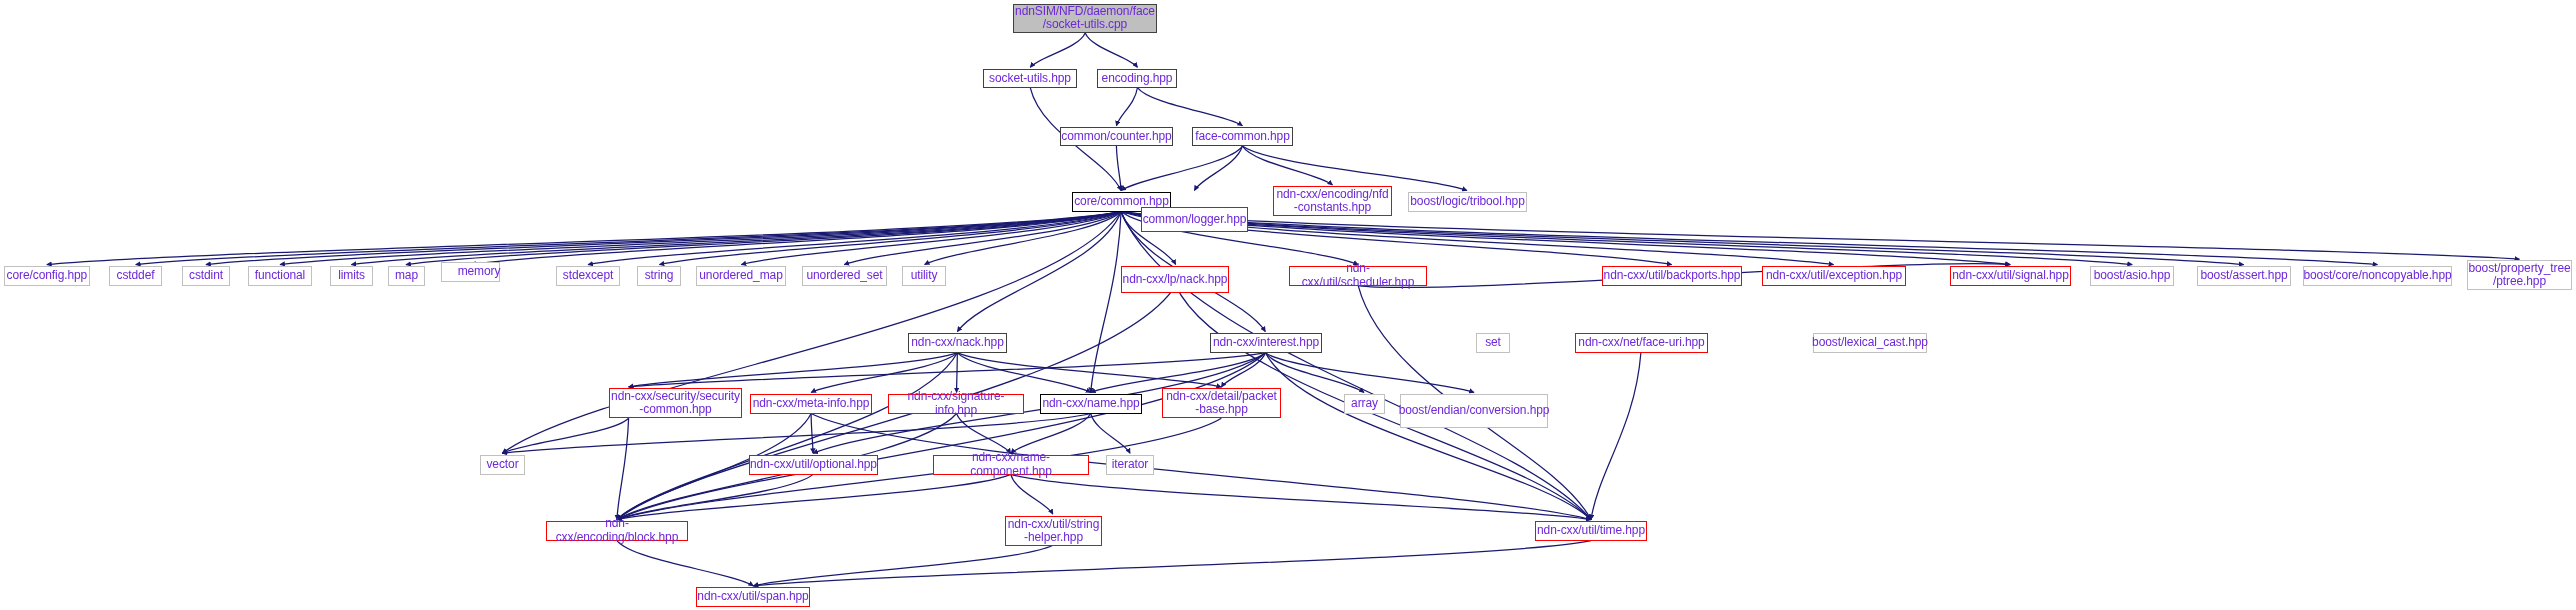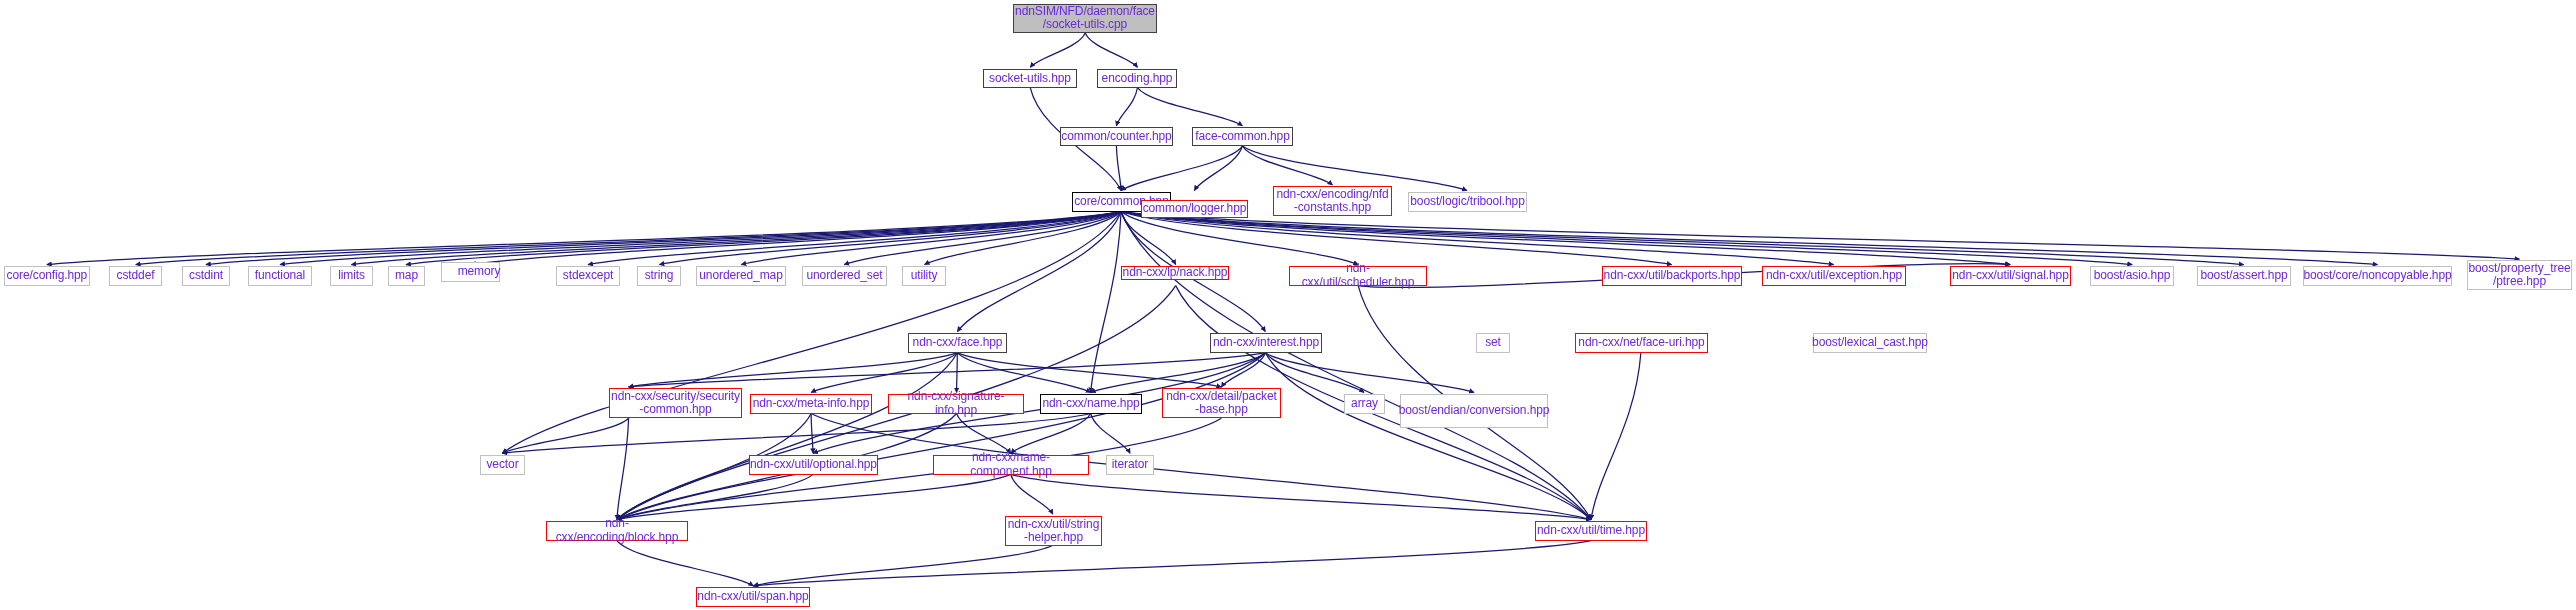--- a/index.html
+++ b/index.html
@@ -140,47 +140,47 @@
       <path d="M 2104,452 C 2096.32,548.3 2050.24,601.8 2040,666" fill="none" stroke="#191970" stroke-width="1.6" marker-end="url(#ah)"></path>
       <path d="M 1042.5,608 C 1012.32,634.1 831.24,648.6 791,666" fill="none" stroke="#191970" stroke-width="1.6" marker-end="url(#ah)"></path>
     </svg>
 <div class="node root" style="left: 1013px; top: 3.9px; width: 144px; height: 29px;">ndnSIM/NFD/daemon/face
 /socket-utils.cpp</div>
     <div class="node local" style="left: 983px; top: 69px; width: 94px; height: 18.7px;">socket-utils.hpp</div>
     <div class="node local" style="left: 1097px; top: 69px; width: 80px; height: 18.7px;">encoding.hpp</div>
     <div class="node local" style="left: 1060px; top: 127px; width: 113px; height: 18.7px;">common/counter.hpp</div>
     <div class="node local" style="left: 1192px; top: 127px; width: 101px; height: 18.7px;">face-common.hpp</div>
     <div class="node bold" style="left: 1072px; top: 192px; width: 99px; height: 19.5px;">core/common.hpp</div>
-    <div class="node red" style="left: 1141px; top: 200px; width: 107px; height: 18px;">common/logger.hpp</div>
+    <div class="node red" style="left: 1141px; top: 207px; width: 107px; height: 25px;">common/logger.hpp</div>
     <div class="node red" style="left: 1273px; top: 186px; width: 119px; height: 30px;">ndn-cxx/encoding/nfd
 -constants.hpp</div>
     <div class="node sys" style="left: 1408px; top: 192px; width: 119px; height: 19.5px;">boost/logic/tribool.hpp</div>
     <div class="node sys" style="left: 3.9px; top: 266px; width: 86px; height: 19.5px;">core/config.hpp</div>
     <div class="node sys" style="left: 109px; top: 266px; width: 53px; height: 19.5px;">cstddef</div>
     <div class="node sys" style="left: 182px; top: 266px; width: 48px; height: 19.5px;">cstdint</div>
     <div class="node sys" style="left: 248px; top: 266px; width: 64px; height: 19.5px;">functional</div>
     <div class="node sys" style="left: 330px; top: 266px; width: 43px; height: 19.5px;">limits</div>
     <div class="node sys" style="left: 388px; top: 266px; width: 37px; height: 19.5px;">map</div>
     <div class="node sys" style="left: 441px; top: 262px; width: 59px; height: 19.5px; padding-left: 17px;">memory</div>
     <div class="node sys" style="left: 556px; top: 266px; width: 64px; height: 19.5px;">stdexcept</div>
     <div class="node sys" style="left: 637px; top: 266px; width: 44px; height: 19.5px;">string</div>
     <div class="node sys" style="left: 696px; top: 266px; width: 90px; height: 19.5px;">unordered_map</div>
     <div class="node sys" style="left: 802px; top: 266px; width: 85px; height: 19.5px;">unordered_set</div>
     <div class="node sys" style="left: 902px; top: 266px; width: 44px; height: 19.5px;">utility</div>
-    <div class="node red" style="left: 1121px; top: 266px; width: 108px; height: 14px;">ndn-cxx/lp/nack.hpp</div>
+    <div class="node red" style="left: 1121px; top: 266px; width: 108px; height: 27px;">ndn-cxx/lp/nack.hpp</div>
     <div class="node red" style="left: 1289px; top: 266px; width: 138px; height: 19.5px;">ndn-cxx/util/scheduler.hpp</div>
     <div class="node red" style="left: 1602px; top: 266px; width: 140px; height: 19.5px;">ndn-cxx/util/backports.hpp</div>
     <div class="node red" style="left: 1762px; top: 266px; width: 144px; height: 19.5px;">ndn-cxx/util/exception.hpp</div>
     <div class="node red" style="left: 1950px; top: 266px; width: 121px; height: 19.5px;">ndn-cxx/util/signal.hpp</div>
     <div class="node sys" style="left: 2090px; top: 266px; width: 84px; height: 19.5px;">boost/asio.hpp</div>
     <div class="node sys" style="left: 2197px; top: 266px; width: 94px; height: 19.5px;">boost/assert.hpp</div>
     <div class="node sys" style="left: 2303px; top: 266px; width: 149px; height: 19.5px;">boost/core/noncopyable.hpp</div>
     <div class="node sys" style="left: 2467px; top: 260px; width: 105px; height: 30px;">boost/property_tree
 /ptree.hpp</div>
-    <div class="node local" style="left: 908px; top: 333px; width: 99px; height: 19.5px;">ndn-cxx/face.hpp</div>
+    <div class="node local" style="left: 908px; top: 333px; width: 99px; height: 19.5px;">ndn-cxx/nack.hpp</div>
     <div class="node local" style="left: 1210px; top: 333px; width: 112px; height: 19.5px;">ndn-cxx/interest.hpp</div>
     <div class="node sys" style="left: 1476px; top: 333px; width: 34px; height: 19.5px;">set</div>
     <div class="node red" style="left: 1575px; top: 333px; width: 133px; height: 19.5px;">ndn-cxx/net/face-uri.hpp</div>
     <div class="node sys" style="left: 1813px; top: 333px; width: 114px; height: 19.5px;">boost/lexical_cast.hpp</div>
     <div class="node red" style="left: 562px; top: 388px; width: 133px; height: 30px; margin-left: 47px;">ndn-cxx/security/security
 -common.hpp</div>
     <div class="node red" style="left: 750px; top: 394px; width: 122px; height: 19.5px;">ndn-cxx/meta-info.hpp</div>
     <div class="node red" style="left: 888px; top: 394px; width: 136px; height: 19.5px;">ndn-cxx/signature-info.hpp</div>
     <div class="node bold" style="left: 1040px; top: 394px; width: 102px; height: 19.5px;">ndn-cxx/name.hpp</div>
     <div class="node red" style="left: 1162px; top: 388px; width: 119px; height: 30px;">ndn-cxx/detail/packet

